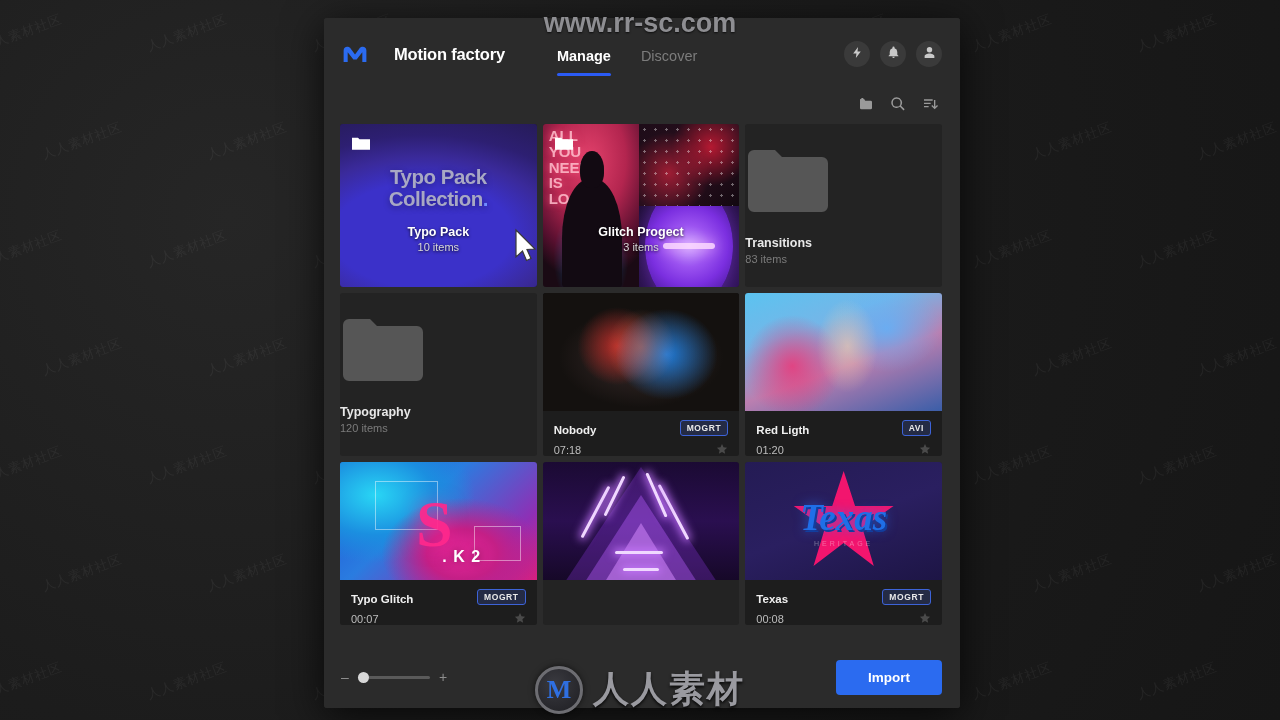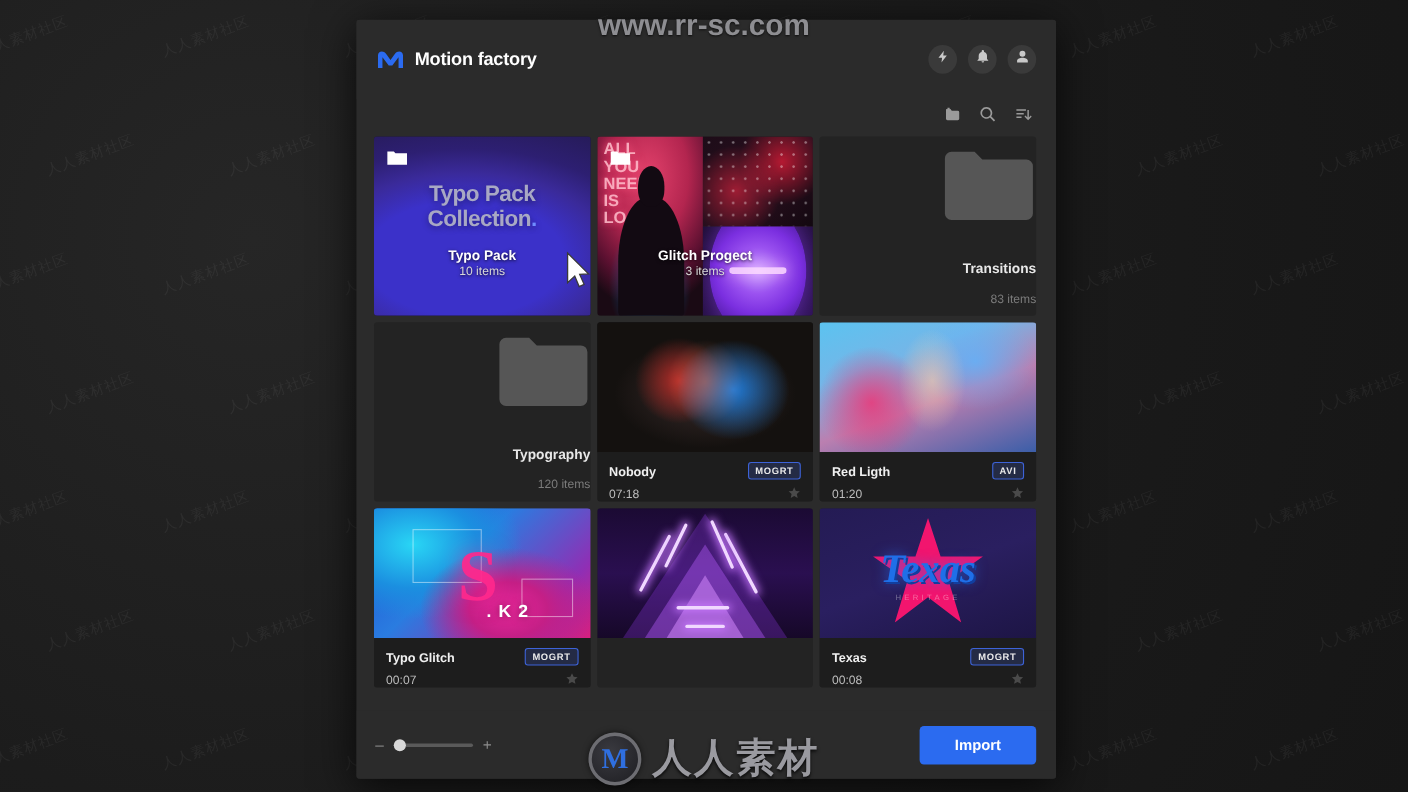--- a/index.html
+++ b/index.html
@@ -72,21 +72,21 @@
     overflow: hidden;
   }
   
   .hdr {
     position: relative;
     height: 72px;
     display: flex; align-items: center;
     padding: 0 18px;
     background: #2b2b2b;
   }
-  .brand { display: flex; align-items: center; gap: 9px; }
+  .brand { display: flex; align-items: center; gap: 26px; }
   .brand-mark { width: 26px; height: 20px; }
   .brand-name {
     color: #ffffff; font-size: 16.5px; font-weight: bold;
     letter-spacing: -0.2px;
   }
   .tabs { display: flex; gap: 30px; margin-left: 52px; align-items: flex-end; height: 100%; padding-bottom: 14px; }
   .tab {
     position: relative;
     font-size: 14.5px; color: #7c7c7c; padding-bottom: 12px; cursor: pointer;
   }
@@ -139,22 +139,22 @@
   .collection-overlay .c-name {
     color: #ffffff; font-size: 12.5px; font-weight: bold;
     text-shadow: 0 1px 3px rgba(0,0,0,.8);
   }
   .collection-overlay .c-count {
     color: #d8d8d8; font-size: 11px; margin-top: 2px;
     text-shadow: 0 1px 3px rgba(0,0,0,.8);
   }
   .folder-center {
     position: absolute; inset: 0;
-    display: flex; flex-direction: column; align-items: flex-end; justify-content: center;
-    gap: 12px;
+    display: flex; flex-direction: column; align-items: flex-start; justify-content: center;
+    gap: 0;
   }
   .folder-big svg { width: 86px; height: 66px; fill: #565656; }
   .folder-center .c-name { color: #e8e8e8; font-size: 12.5px; font-weight: bold; margin-top: 20px;}
   .folder-center .c-count { color: #7b7b7b; font-size: 11px; margin-top: 3px; }
 
   
   .asset .preview { position: absolute; left: 0; right: 0; top: 0; height: 118px; }
   .asset .meta {
     position: absolute; left: 0; right: 0; bottom: 0; top: 118px;
     background: #1d1d1d;
@@ -438,20 +438,24 @@
     <div class="hdr">
       <div class="brand">
         <span class="brand-mark">
           <svg viewBox="0 0 32 24" xmlns="http://www.w3.org/2000/svg">
             <path d="M2 22 L2 8 C2 3 8 2 11 6 L16 13 L21 6 C24 2 30 3 30 8 L30 22 L25 22 L25 10 L18 19 L14 19 L7 10 L7 22 Z" fill="#2b6bf0"></path>
           </svg>
         </span>
         <span class="brand-name">Motion factory</span>
       </div>
 
+      <div class="tabs">
+        <div class="tab active">Manage</div>
+        <div class="tab">Discover</div>
+      </div>
 
       <div class="hdr-actions">
         <div class="circ-btn">
           <span>
             <svg viewBox="0 0 24 24">
                 <path d="M13 2 L4 14 h6 l-1 8 9-12 h-6 z"></path>
               </svg>
           </span>
         </div>
         <div class="circ-btn">

